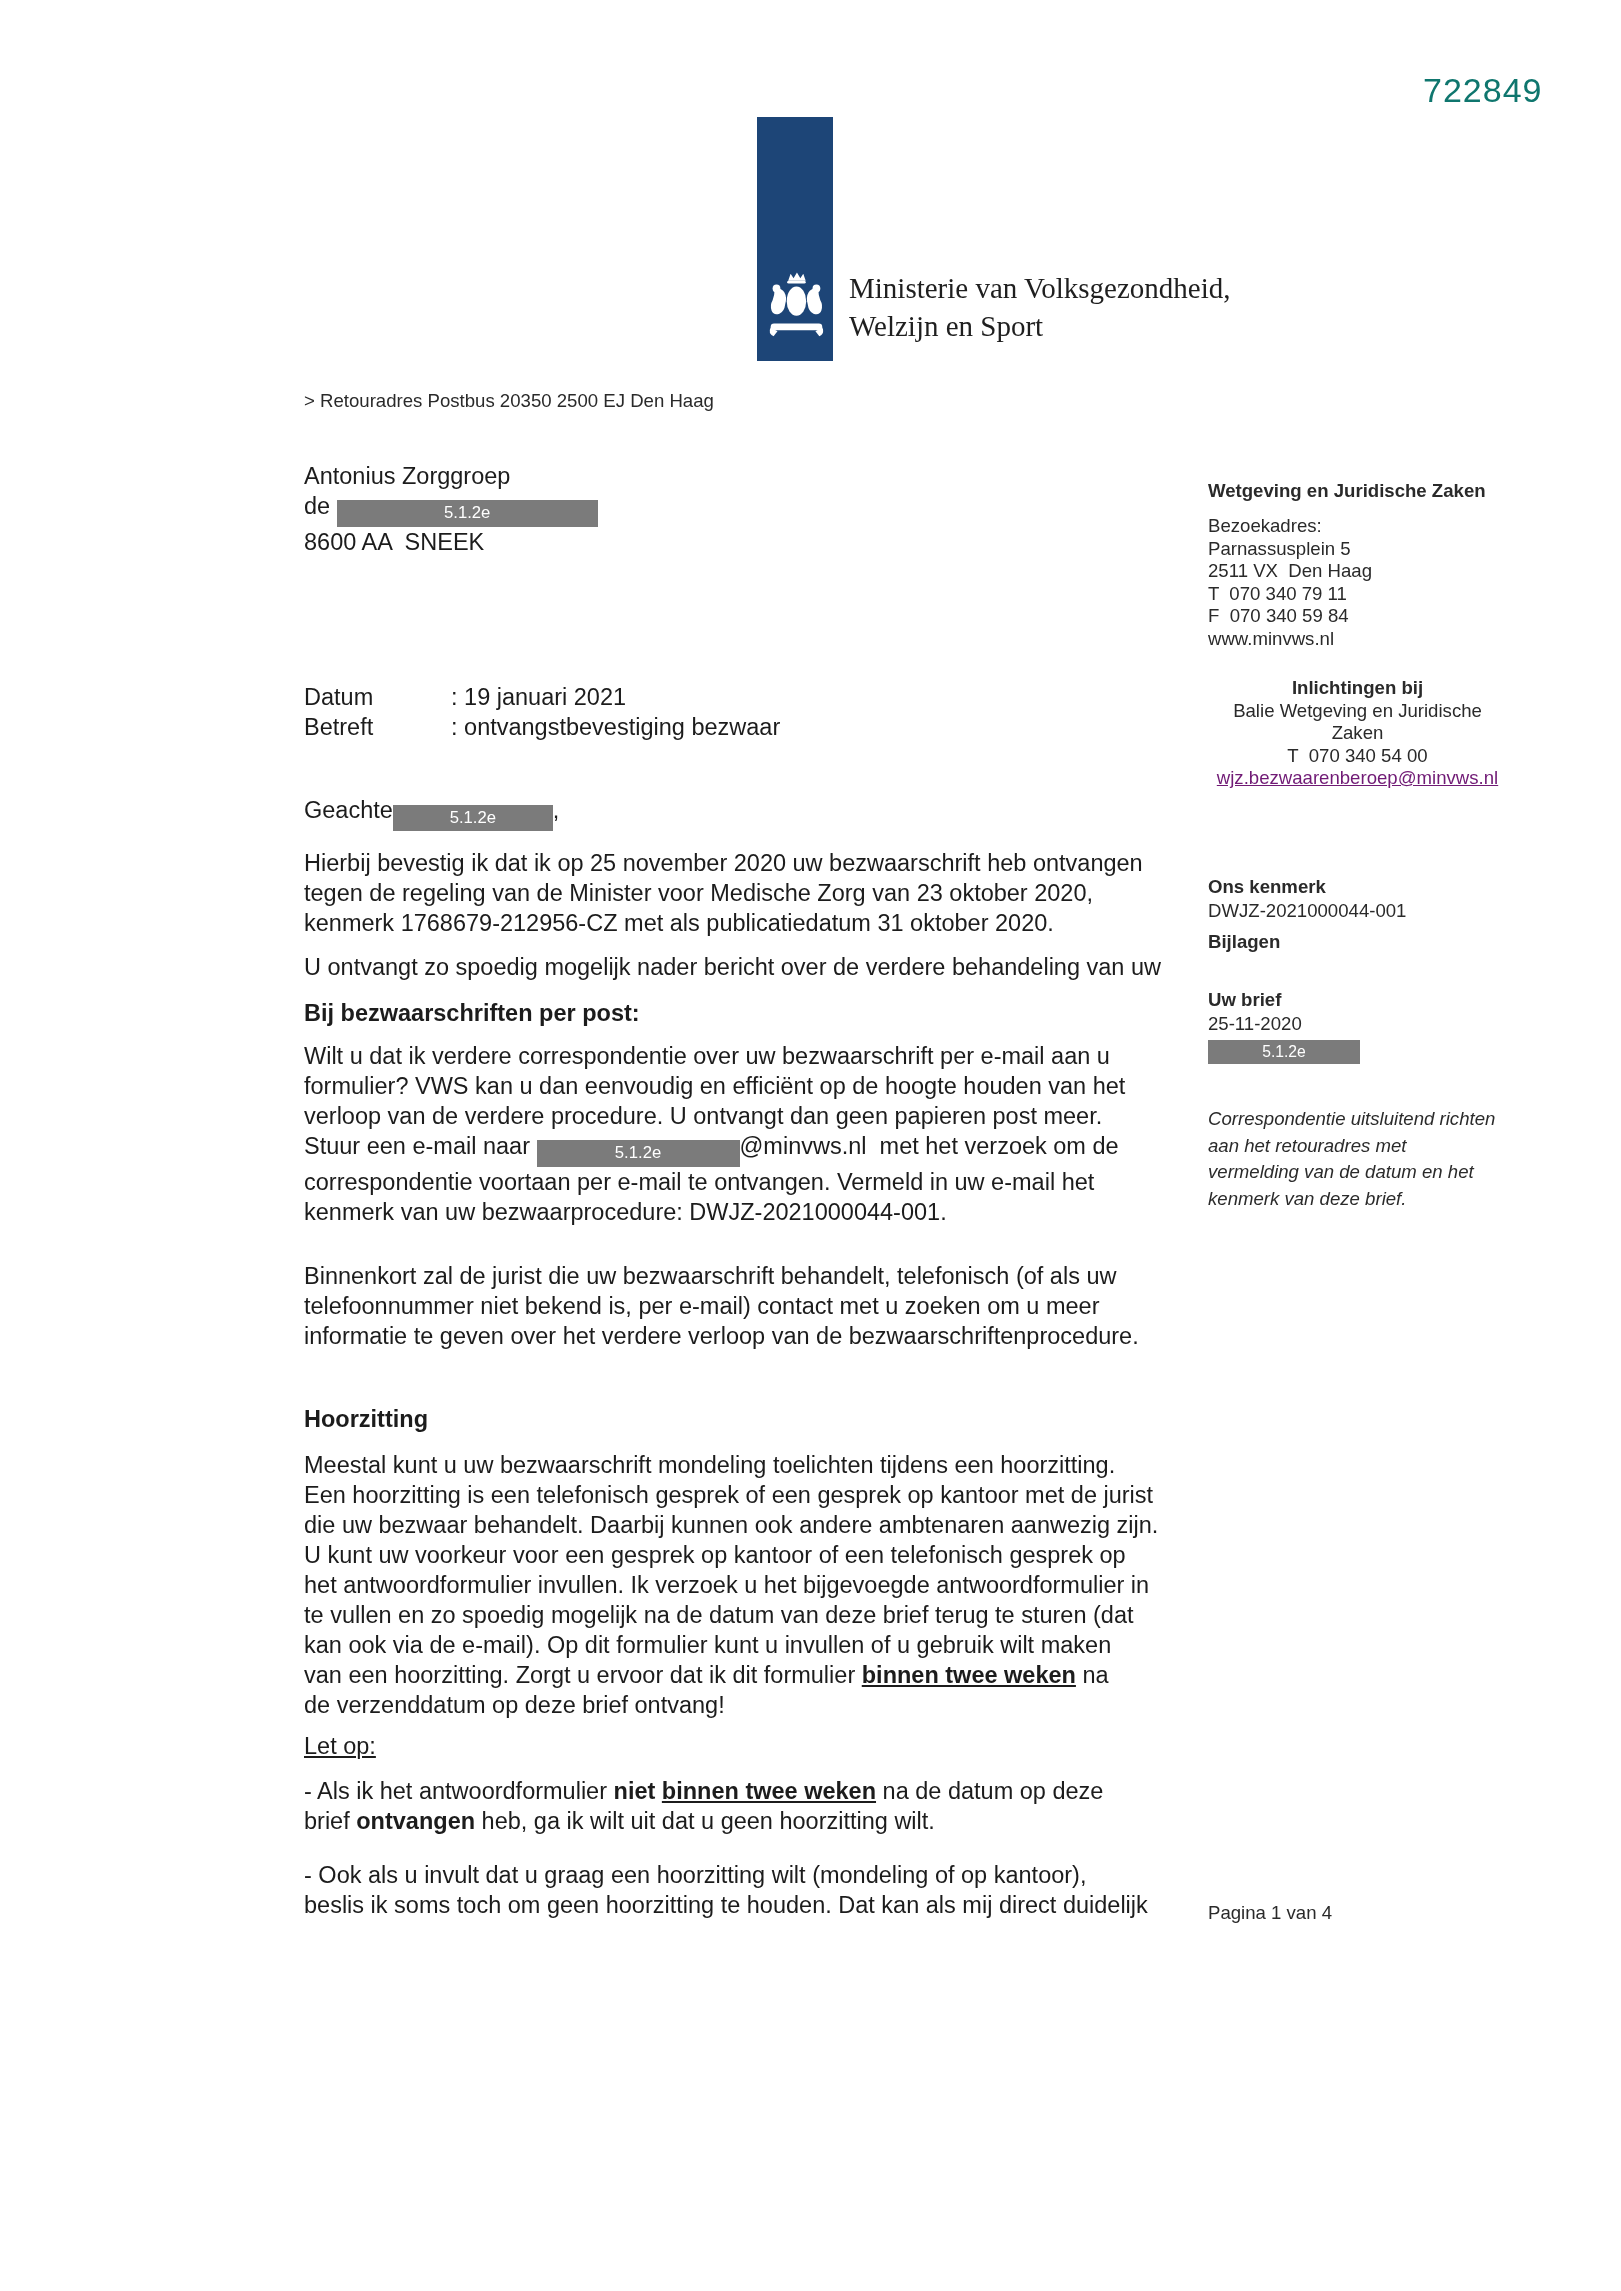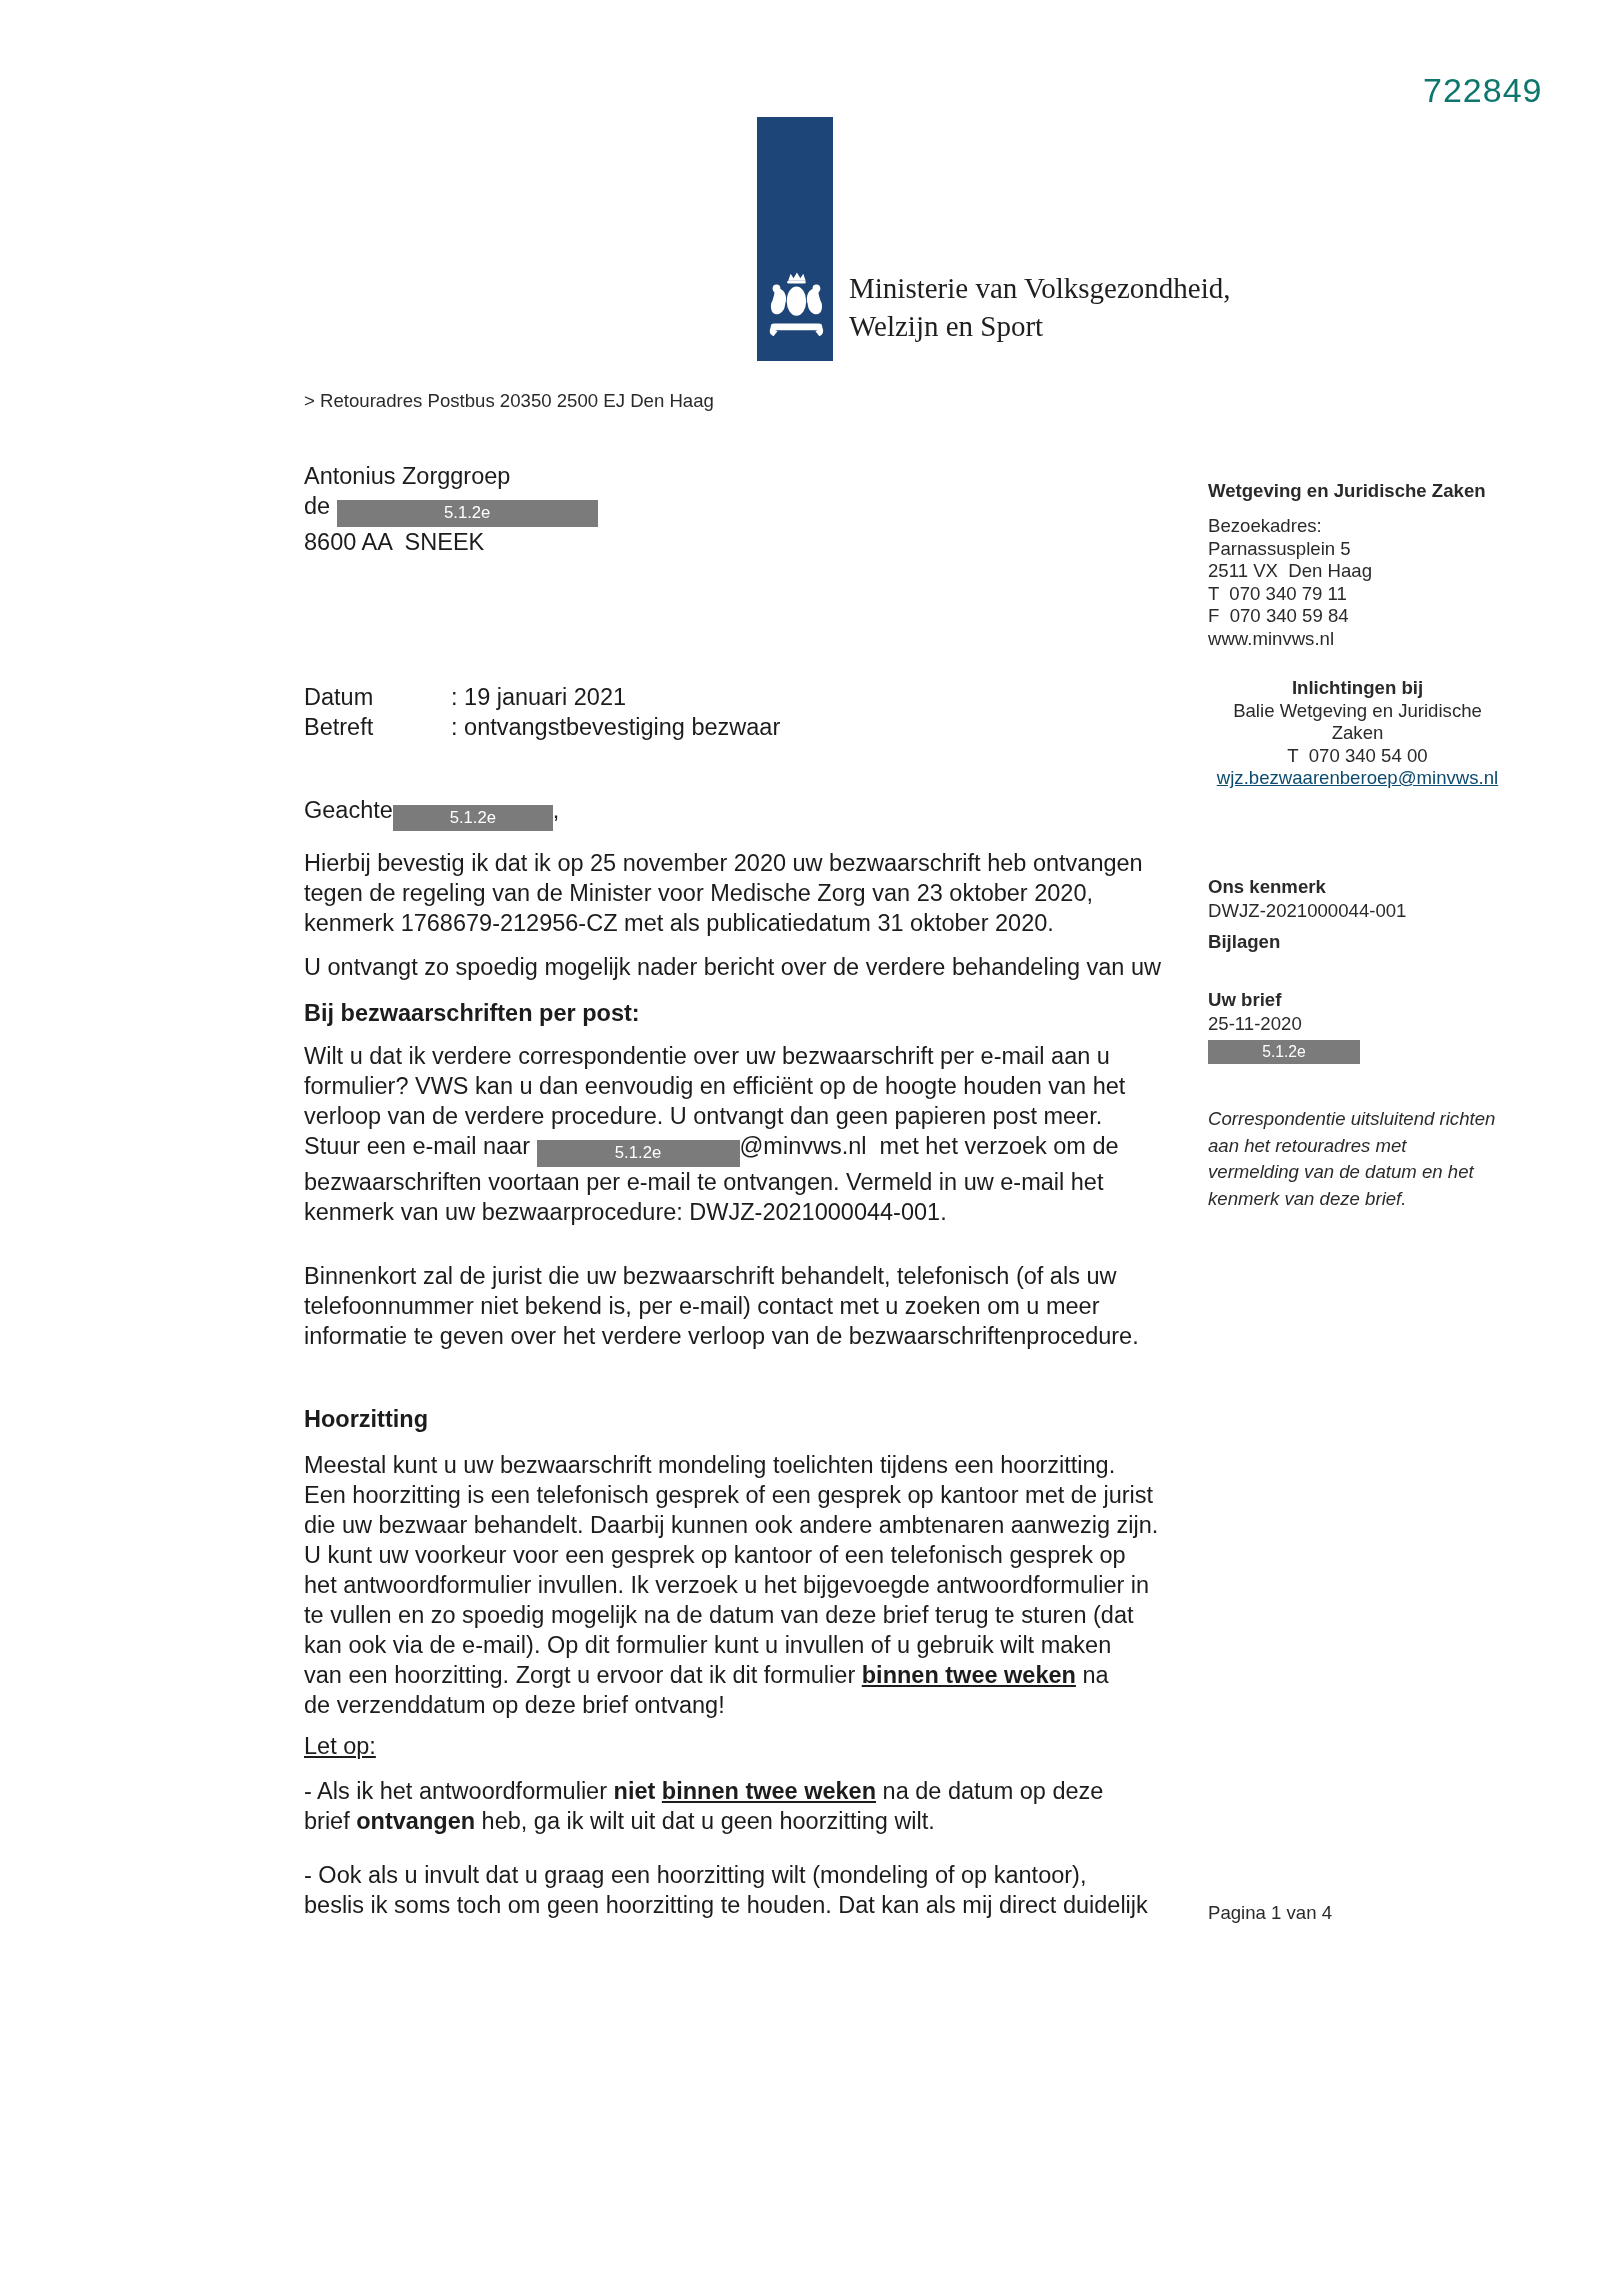--- a/index.html
+++ b/index.html
@@ -23,21 +23,21 @@
   .block .ln{white-space:pre-wrap;}
   .small{font-size:18.6px;line-height:23.5px;color:#2a2a2a;}
   .bodytxt{font-size:23.5px;line-height:30px;}
   .heading{font-size:23.5px;line-height:30px;font-weight:bold;}
   .side{font-size:18.6px;line-height:22.5px;color:#2a2a2a;}
   .note{font-size:18.6px;line-height:26.5px;font-style:italic;color:#2b2b2b;}
 
   .b{font-weight:bold;}
   .u{text-decoration:underline;}
   .lbl{display:inline-block;width:147px;}
-  .link{text-decoration:underline;color:#0c4a6e;cursor:pointer;}
+  .link{text-decoration:underline;color:#701a75;cursor:pointer;}
 
   .redact{
     display:inline-block;background:#7b7b7b;color:#ffffff;
     font-size:16.7px;height:26.5px;line-height:26.5px;text-align:center;
     vertical-align:-4.9px;
   }
   .side .redact,.sideblock .redact{height:24.5px;line-height:24.5px;font-size:15.7px;vertical-align:-3.9px;}
 
   
   [data-name="block-recipient"]{margin-top:48px;}
@@ -118,21 +118,21 @@
         <div class="ln"><span data-name="text-segment">U ontvangt zo spoedig mogelijk nader bericht over de verdere behandeling van uw</span></div>
       </div>
       <div class="block heading" data-name="block-heading-post">
         <div class="ln"><span class="b" data-name="text-segment">Bij bezwaarschriften per post:</span></div>
       </div>
       <div class="block bodytxt" data-name="block-para-email">
         <div class="ln"><span data-name="text-segment">Wilt u dat ik verdere correspondentie over uw bezwaarschrift per e-mail aan u</span></div>
         <div class="ln"><span data-name="text-segment">formulier? VWS kan u dan eenvoudig en efficiënt op de hoogte houden van het</span></div>
         <div class="ln"><span data-name="text-segment">verloop van de verdere procedure. U ontvangt dan geen papieren post meer.</span></div>
         <div class="ln"><span data-name="text-segment">Stuur een e-mail naar </span><span class="redact" data-name="redaction-box" style="width: 203px; background: rgb(123, 123, 123);">5.1.2e</span><span data-name="text-segment">@minvws.nl  met het verzoek om de</span></div>
-        <div class="ln"><span data-name="text-segment">bezwaarschriften voortaan per e-mail te ontvangen. Vermeld in uw e-mail het</span></div>
+        <div class="ln"><span data-name="text-segment">correspondentie voortaan per e-mail te ontvangen. Vermeld in uw e-mail het</span></div>
         <div class="ln"><span data-name="text-segment">kenmerk van uw bezwaarprocedure: DWJZ-2021000044-001.</span></div>
       </div>
       <div class="block bodytxt" data-name="block-para-jurist">
         <div class="ln"><span data-name="text-segment">Binnenkort zal de jurist die uw bezwaarschrift behandelt, telefonisch (of als uw</span></div>
         <div class="ln"><span data-name="text-segment">telefoonnummer niet bekend is, per e-mail) contact met u zoeken om u meer</span></div>
         <div class="ln"><span data-name="text-segment">informatie te geven over het verdere verloop van de bezwaarschriftenprocedure.</span></div>
       </div>
       <div class="block heading" data-name="block-heading-hoorzitting">
         <div class="ln"><span class="b" data-name="text-segment">Hoorzitting</span></div>
       </div>

